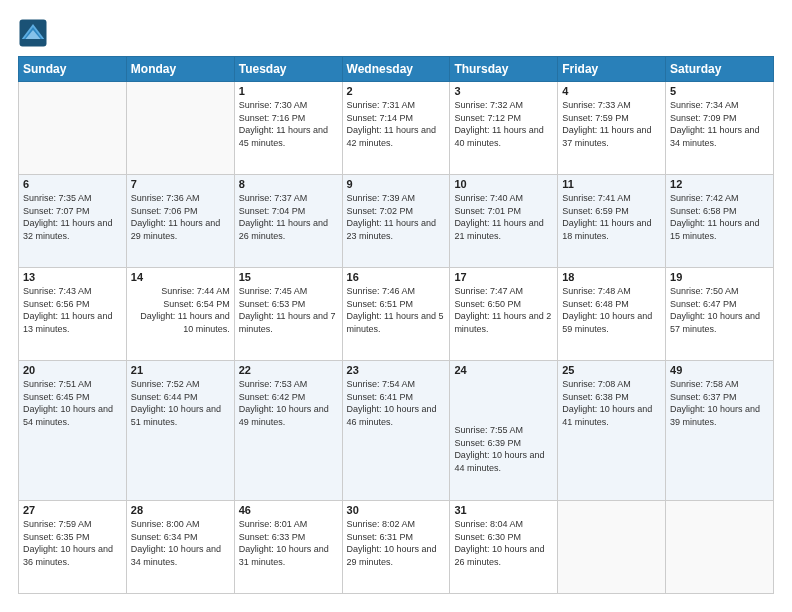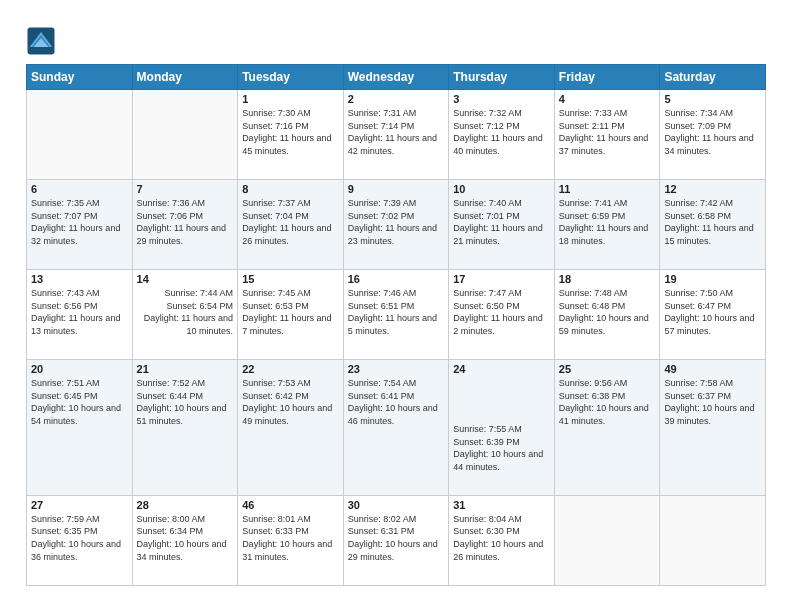--- a/index.html
+++ b/index.html
@@ -8,21 +8,21 @@
       height: 612px;
       font-family: Arial, sans-serif;
       background: #fff;
       overflow: hidden;
     }
     .page {
       width: 792px;
       height: 612px;
       display: flex;
       flex-direction: column;
-      padding: 26px;
+      padding: 18px;
     }
     .header {
       display: flex;
       justify-content: space-between;
       align-items: flex-start;
       margin-bottom: 8px;
     }
     .logo {
       display: flex;
       align-items: center;
@@ -153,21 +153,21 @@
           </td>
           <td>
             <span class="day-num">3</span>
             <div class="day-info" style="white-space: pre-line;">Sunrise: 7:32 AM
 Sunset: 7:12 PM
 Daylight: 11 hours and 40 minutes.</div>
           </td>
           <td>
             <span class="day-num">4</span>
             <div class="day-info" style="white-space: pre-line;">Sunrise: 7:33 AM
-Sunset: 2:11 PM
+Sunset: 7:59 PM
 Daylight: 11 hours and 37 minutes.</div>
           </td>
           <td>
             <span class="day-num">5</span>
             <div class="day-info" style="white-space: pre-line;">Sunrise: 7:34 AM
 Sunset: 7:09 PM
 Daylight: 11 hours and 34 minutes.</div>
           </td>
         </tr>
         <tr class="row-alt">
@@ -284,21 +284,21 @@
 Daylight: 10 hours and 46 minutes.</div>
           </td>
           <td>
             <span class="day-num">24</span>
             <div class="day-info" style="white-space: pre-line; margin-top: 48px;">Sunrise: 7:55 AM
 Sunset: 6:39 PM
 Daylight: 10 hours and 44 minutes.</div>
           </td>
           <td>
             <span class="day-num">25</span>
-            <div class="day-info" style="white-space: pre-line;">Sunrise: 9:56 AM
+            <div class="day-info" style="white-space: pre-line;">Sunrise: 7:08 AM
 Sunset: 6:38 PM
 Daylight: 10 hours and 41 minutes.</div>
           </td>
           <td>
             <span class="day-num">49</span>
             <div class="day-info" style="white-space: pre-line;">Sunrise: 7:58 AM
 Sunset: 6:37 PM
 Daylight: 10 hours and 39 minutes.</div>
           </td>
         </tr>

